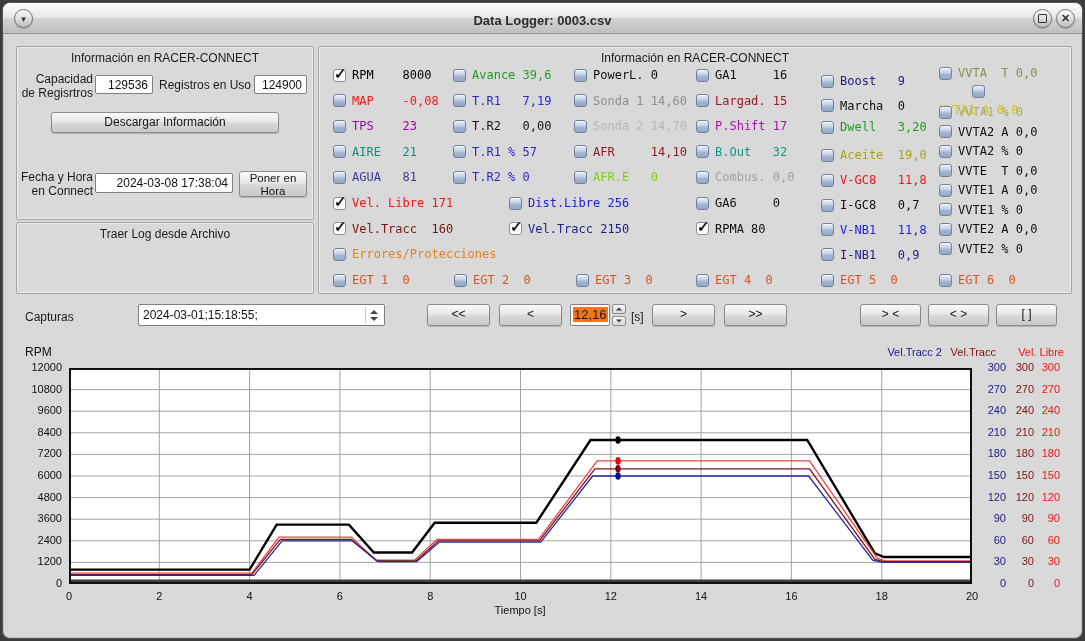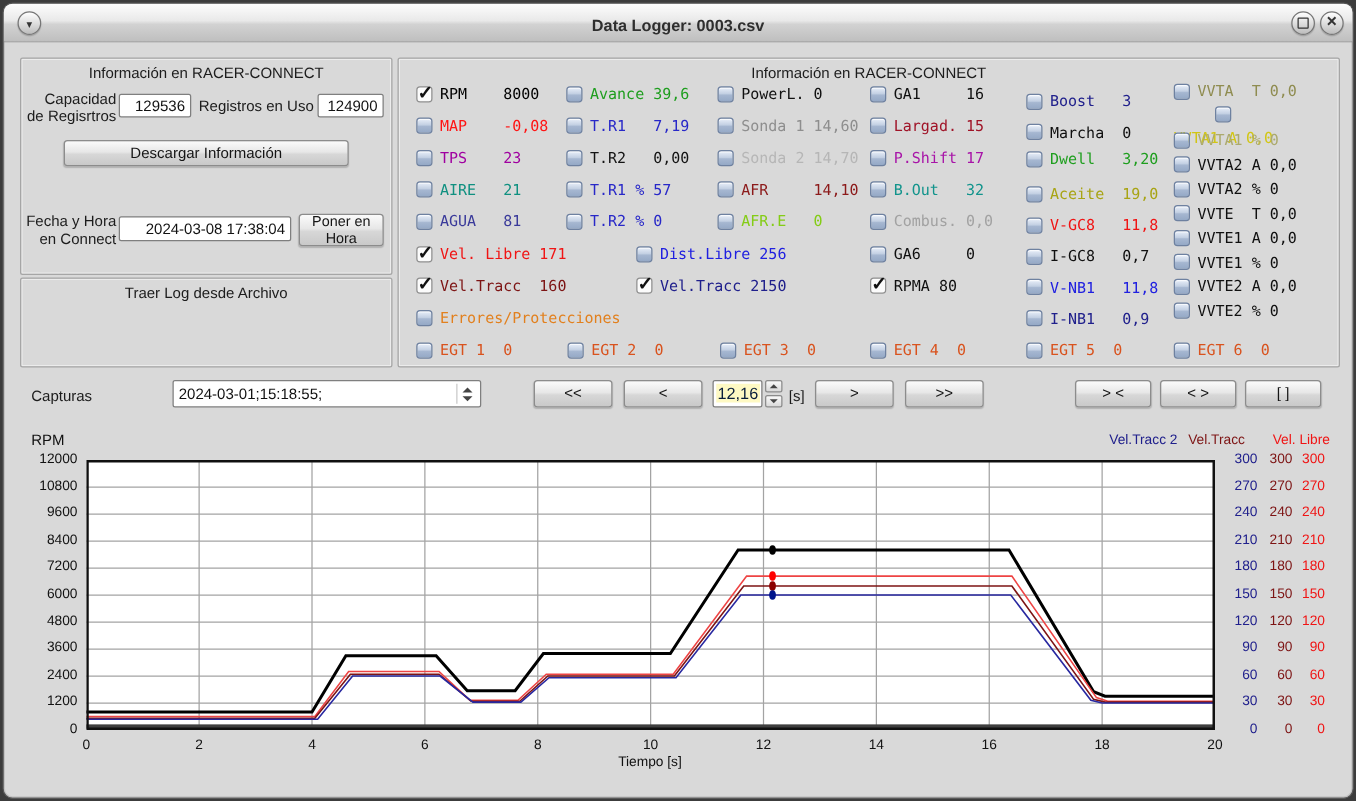--- a/index.html
+++ b/index.html
@@ -178,21 +178,21 @@
       <div class="channel" style="left: 377px; top: 148px;">
         <div class="cb"></div>
         <div class="ch-label" style="color: rgb(16, 16, 16);">GA6     0</div>
       </div>
       <div class="channel" style="left: 377px; top: 173.6px;">
         <div class="cb checked"></div>
         <div class="ch-label" style="color: rgb(16, 16, 16);">RPMA 80</div>
       </div>
       <div class="channel" style="left: 502px; top: 26px;">
         <div class="cb"></div>
-        <div class="ch-label" style="color: rgb(32, 32, 140);">Boost   3</div>
+        <div class="ch-label" style="color: rgb(32, 32, 140);">Boost   9</div>
       </div>
       <div class="channel" style="left: 502px; top: 50.8px;">
         <div class="cb"></div>
         <div class="ch-label" style="color: rgb(16, 16, 16);">Marcha  0</div>
       </div>
       <div class="channel" style="left: 502px; top: 60px; margin-top: 12px;">
         <div class="cb"></div>
         <div class="ch-label" style="color: rgb(30, 158, 30);">Dwell   3,20</div>
       </div>
       <div class="channel" style="left: 502px; top: 100.4px;">
@@ -285,21 +285,21 @@
   <div class="field" style="left:138px;top:304px;width:247px;height:22px;line-height:20px;">
     <span>2024-03-01;15:18:55;</span>
     <span class="combo-spin">
       <span class="tri-up"></span>
       <span class="tri-dn"></span>
     </span>
   </div>
   <button class="btn" style="left:427px;top:304px;width:63px;height:22px;">&lt;&lt;</button>
   <button class="btn" style="left:499px;top:304px;width:63px;height:22px;">&lt;</button>
   <div class="field" style="left:570px;top:304px;width:40px;height:22px;line-height:20px;padding:0 2px;">
-    <span style="background:#fef9c3;color:#0a1e3c;font-size:13px;padding:0 1px;">12,16</span>
+    <span style="background:#f97316;color:#0a1e3c;font-size:13px;padding:0 1px;">12,16</span>
   </div>
   <div class="spinbtn" style="left:612px;top:304px;">
       <span class="tri-up" style="transform:scale(.8)"></span>
     </div>
   <div class="spinbtn" style="left:612px;top:316px;">
       <span class="tri-dn" style="transform:scale(.8)"></span>
     </div>
   <div class="lbl" style="left:631px;top:310px;">[s]</div>
   <button class="btn" style="left:652px;top:304px;width:63px;height:22px;">&gt;</button>
   <button class="btn" style="left:724px;top:304px;width:63px;height:22px;">&gt;&gt;</button>

